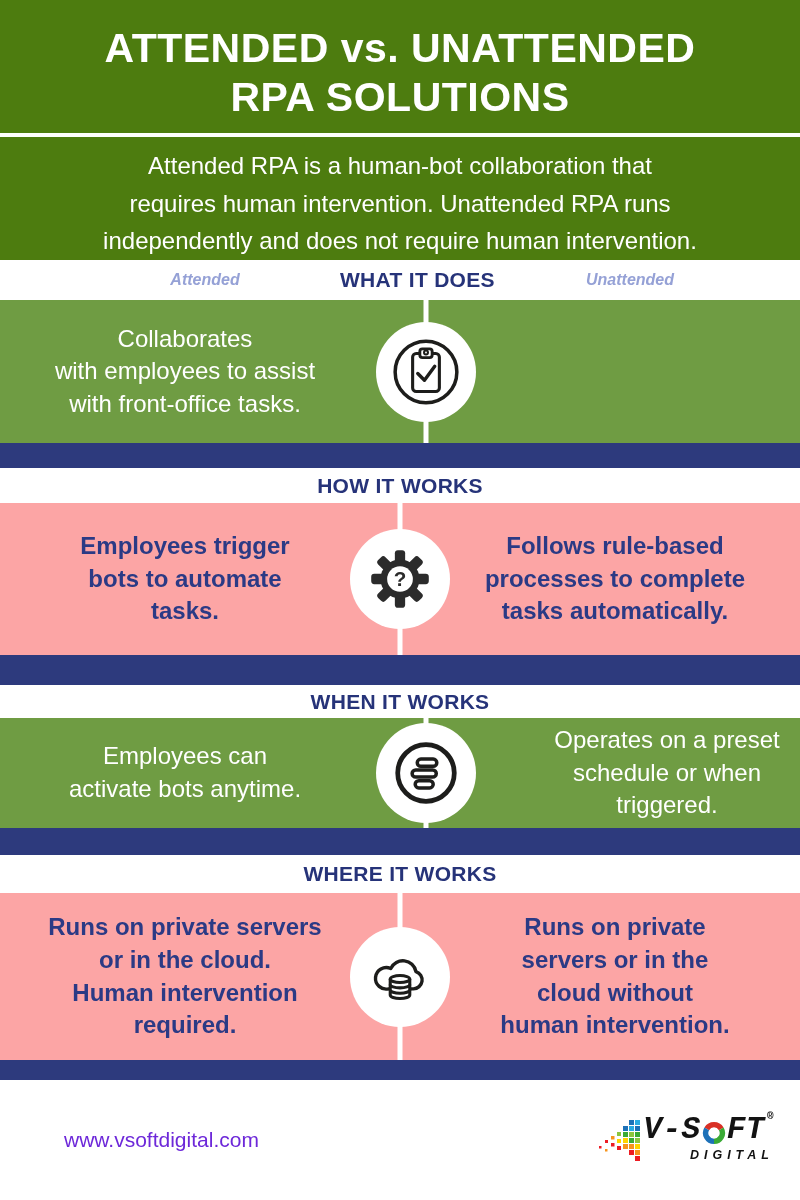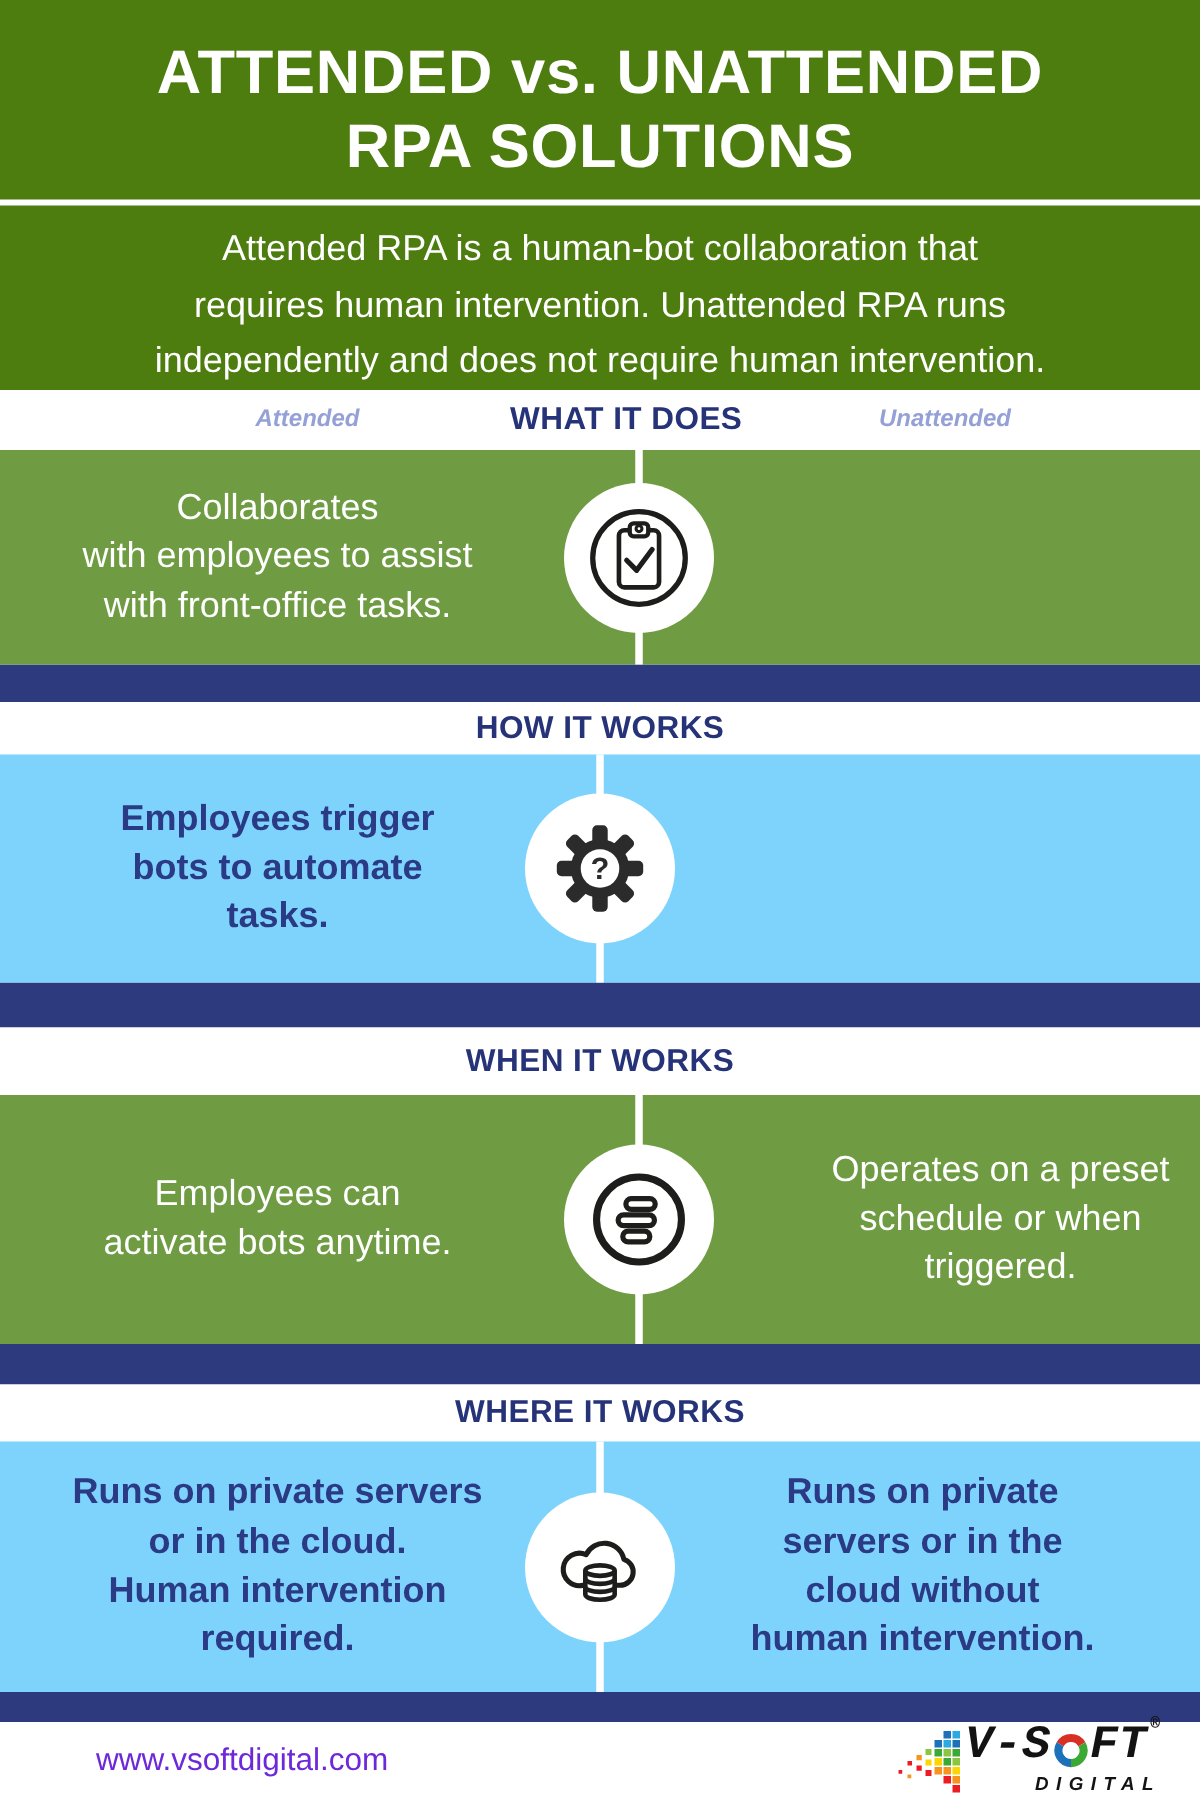--- a/index.html
+++ b/index.html
@@ -17,21 +17,21 @@
   .band-labels { height:40px; background:#fff; display:grid; grid-template-columns:340px 120px 340px; align-items:center; }
   .col-label { font-style:italic; font-weight:bold; color:#95a1d6; font-size:16px; text-align:center; }
   .col-label.left { padding-left:70px; }
   .col-label.right { }
   .band-title { font-weight:bold; color:#263379; font-size:21px; text-align:center; letter-spacing:0.3px; white-space:nowrap; }
   .white-band { background:#fff; display:flex; align-items:center; justify-content:center; }
 
   
   .section-body { display:grid; grid-template-columns:340px 120px 340px; position:relative; }
   .section-body.green { background:#6f9c43;gap:26px; }
-  .section-body.periwinkle { background:#7dd3fc; }
+  .section-body.periwinkle { background:#fca5a5; }
   .cell { display:flex; align-items:center; justify-content:center; text-align:center; }
   .cell.left { padding-left:30px; }
   .cell.right { padding-right:30px; }
   .cell-text { font-size:24px; line-height:1.36; white-space:pre-line; }
   .green .cell-text { color:#ffffff; font-weight:400; }
   .periwinkle .cell-text { color:#2b3a85; font-weight:bold; }
 
   .center-col { position:relative; }
   .vline { position:absolute; left:50%; transform:translateX(-50%); top:0; bottom:0; width:5px; background:#ffffff; }
   .icon-circle { position:absolute; left:50%; top:50%; transform:translate(-50%,-50%);
@@ -119,29 +119,34 @@
             <rect x="30" y="7" width="10" height="14" rx="3" transform="rotate(225 35 35)"></rect>
             <rect x="30" y="7" width="10" height="14" rx="3" transform="rotate(270 35 35)"></rect>
             <rect x="30" y="7" width="10" height="14" rx="3" transform="rotate(315 35 35)"></rect>
             <circle cx="35" cy="35" r="19"></circle>
           </g>
           <circle cx="35" cy="35" r="12.5" fill="#ffffff"></circle>
           <text x="35" y="42" text-anchor="middle" font-family="Liberation Sans, sans-serif" font-size="20" font-weight="bold" fill="#2b2b2b">?</text>
         </svg>
       </div>
     </div>
+    <div class="cell right">
+      <div class="cell-text">Follows rule-based
+processes to complete
+tasks automatically.</div>
+    </div>
   </div>
 
   <div class="divider" style="height:30px"></div>
 
-  <div class="white-band" style="height:45px">
+  <div class="white-band" style="height:33px">
     <div class="band-title">WHEN IT WORKS</div>
   </div>
 
-  <div class="section-body green" style="height:166px">
+  <div class="section-body green" style="height:110px">
     <div class="cell left">
       <div class="cell-text">Employees can
 activate bots anytime.</div>
     </div>
     <div class="center-col">
       <div class="vline"></div>
       <div class="icon-circle">
         <svg width="72" height="72" viewBox="0 0 70 70" fill="none" stroke="#1d1d1b">
           <circle cx="35" cy="35" r="27.5" stroke-width="4.6"></circle>
           <rect x="26.5" y="21.5" width="19" height="7" rx="3.5" stroke-width="3.4"></rect>

